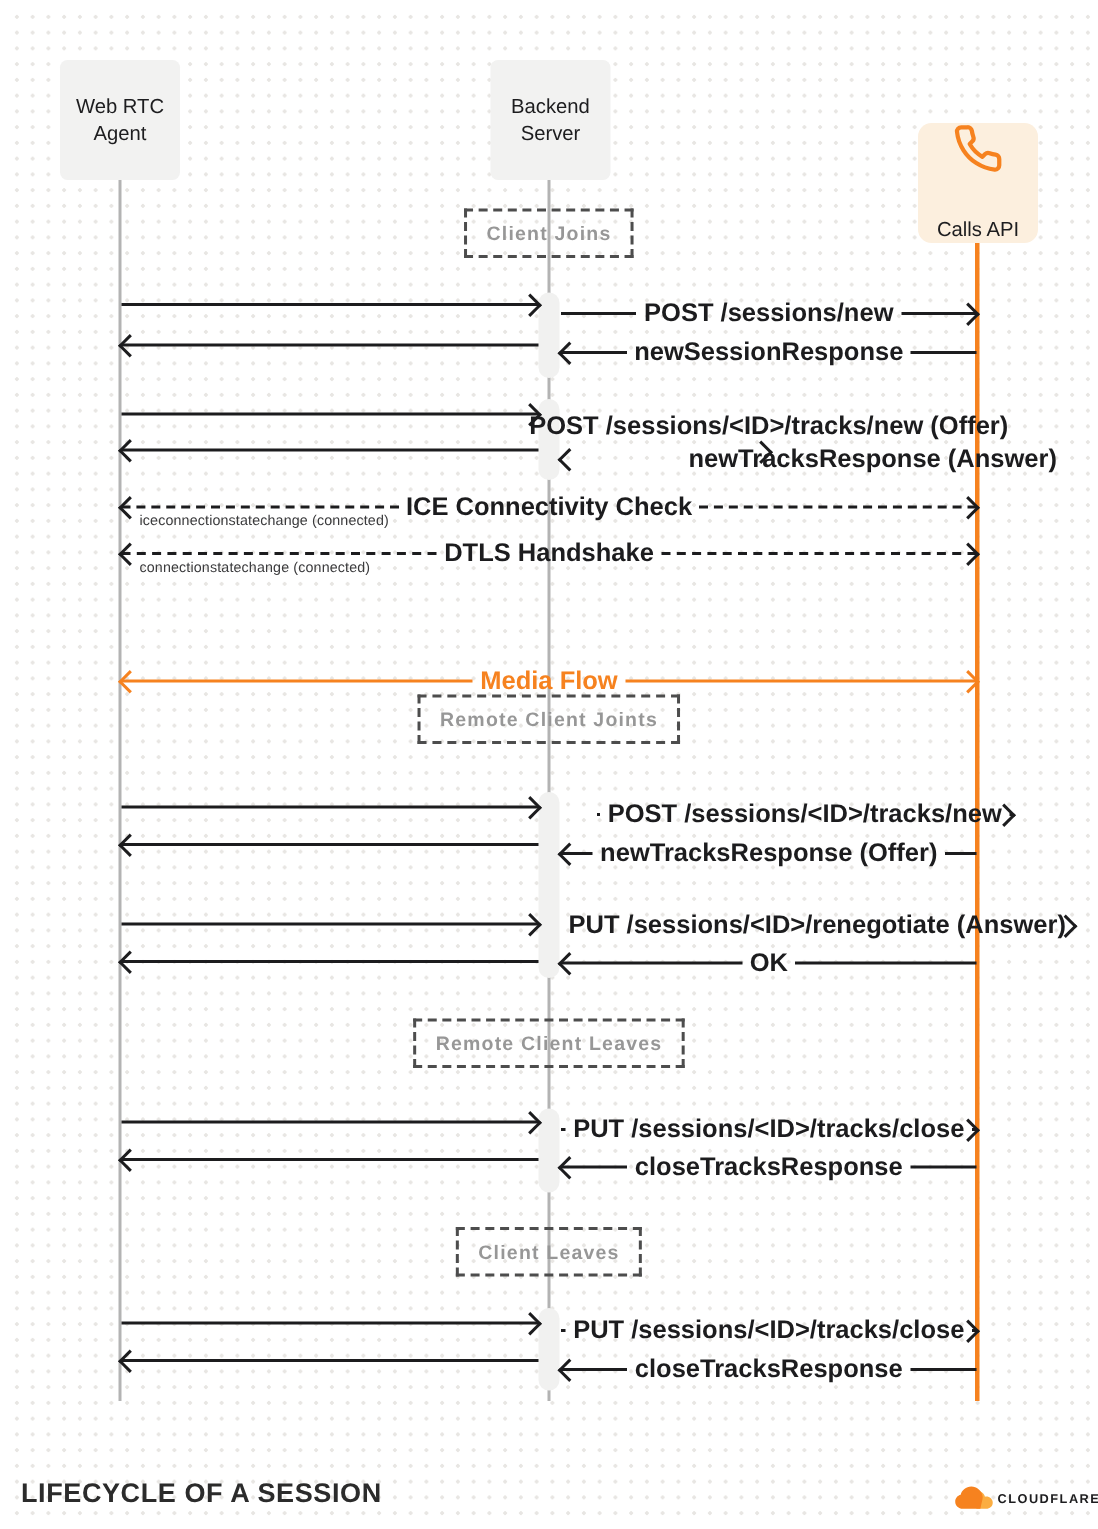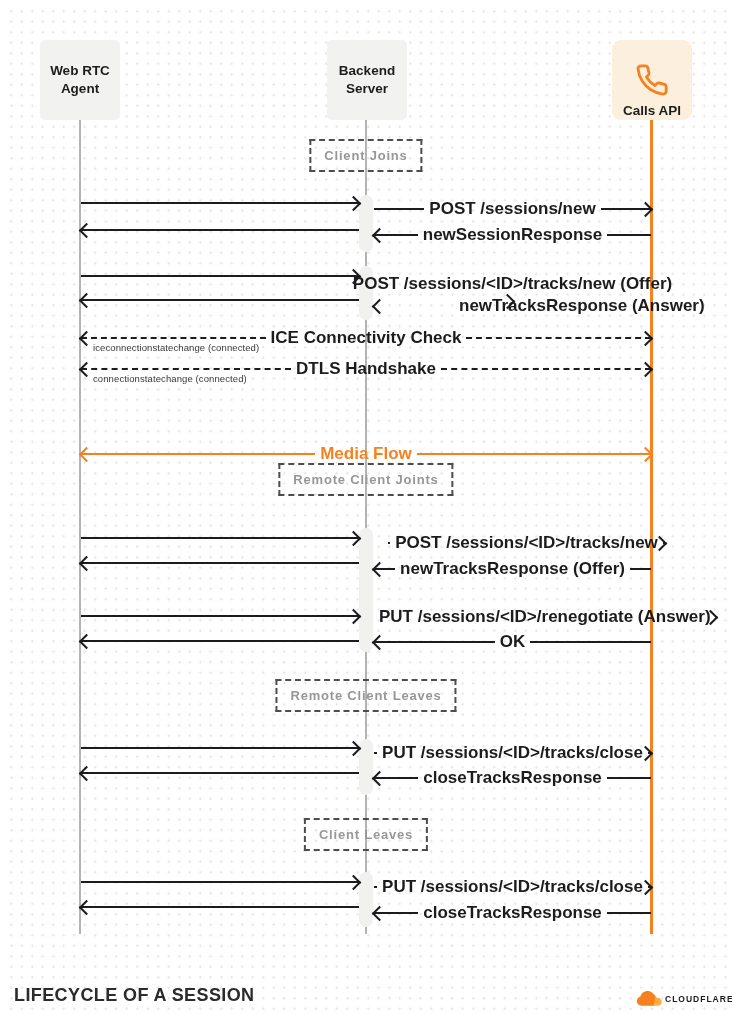--- a/index.html
+++ b/index.html
@@ -11,24 +11,24 @@
 
   
   .lifeline{position:absolute;width:2px;z-index:1;}
   .lifeline.gray{background:#b3b3b3;}
   .lifeline.orange{background:#f6821f;width:3px;}
 
   
   .participant{position:absolute;top:40px;width:80px;height:80px;background:#f2f2f1;
         border-radius:5px;display:flex;align-items:center;justify-content:center;
         text-align:center;z-index:5;}
-  .participant .pname{font-weight:700;font-size:13.5px;color:#1d1d1f;line-height:1.35;
+  .participant .pname{font-weight:400;font-size:13.5px;color:#1d1d1f;line-height:1.35;
         white-space:pre-line;}
   .participant.calls{background:#fcefde;border-radius:9px;flex-direction:column;gap:5px;
-        justify-content:flex-end;}
+        justify-content:space-between;margin-top:42px;}
 
   
   .activation{position:absolute;left:359px;width:14px;background:#f1f1f0;border-radius:7px;z-index:2;}
 
   
   .msg{position:absolute;display:flex;align-items:center;height:18px;color:#1c1c1e;z-index:3;}
   .msg .ln{flex:1;height:0;border-top:2.5px solid currentColor;}
   .msg .ln.dash{border-top-style:dashed;}
   .msg .lbl{font-weight:700;font-size:17px;white-space:nowrap;padding:0 5px;color:currentColor;text-align:center;}
   .h{width:9px;height:9px;border-style:solid;border-color:currentColor;
@@ -153,21 +153,21 @@
       <span class="ln"></span>
       <span class="lbl">Media Flow</span>
       <span class="ln"></span>
       <span class="h r"></span>
     </div>
 
   <div class="msg" style="left:81px;top:529px;width:278px;">
       <span class="ln"></span>
       <span class="h r"></span>
     </div>
-  <div class="msg" style="left:358px;top:534px;width:277px;padding-left:30px;">
+  <div class="msg" style="left:368px;top:534px;width:277px;padding-left:30px;">
       <span class="ln"></span>
       <span class="lbl">POST /sessions/&lt;ID&gt;/tracks/new</span>
       <span class="ln"></span>
       <span class="h r"></span>
     </div>
   <div class="msg" style="left:374px;top:560px;width:277px;">
       <span class="h l"></span>
       <span class="ln"></span>
       <span class="lbl">newTracksResponse (Offer)</span>
       <span class="ln"></span>

